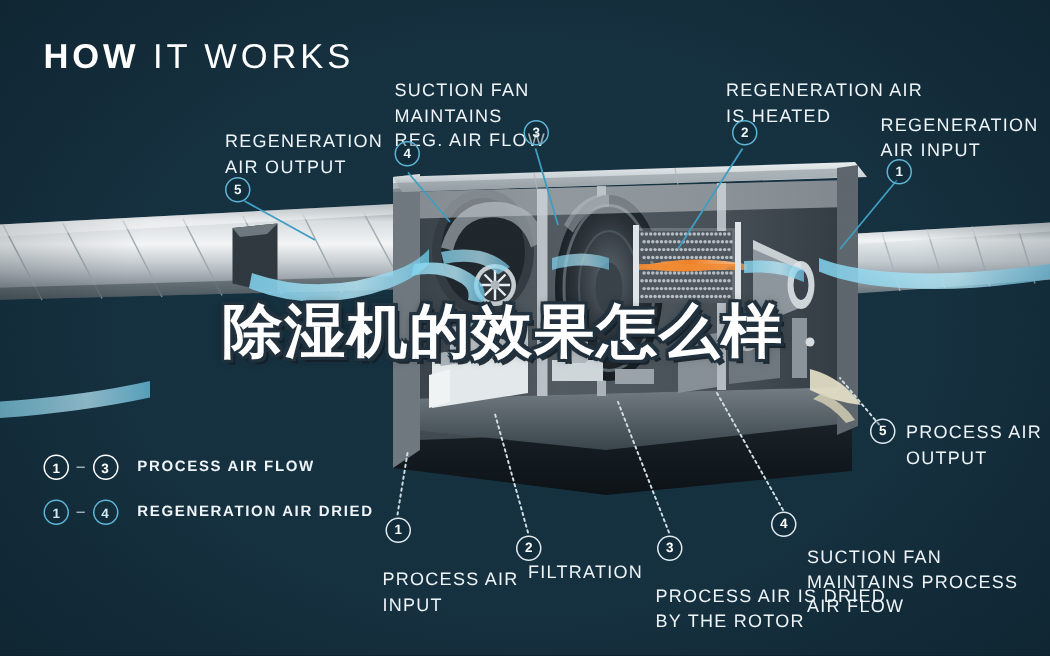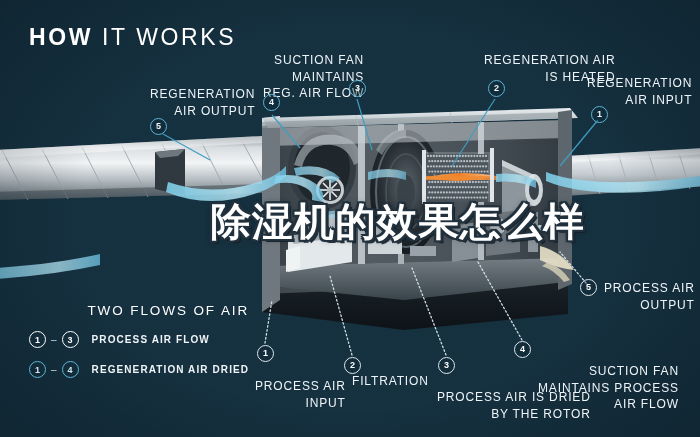--- a/index.html
+++ b/index.html
@@ -5,21 +5,20 @@
   html,body{margin:0;padding:0;background:#0b1c27;}
   *{box-sizing:border-box;}
   #stage{
     position:relative;width:700px;height:437px;overflow:hidden;
     font-family:"Liberation Sans","DejaVu Sans",sans-serif;
     background:
       radial-gradient(ellipse 520px 320px at 62% 52%, #25465c 0%, #1d384b 38%, #162c3c 68%, #112531 100%),
       linear-gradient(160deg,#0c2331 0%,#163245 45%,#1a3purple 100%);
     background-color:#15303f;
     color:#fff;
-    text-align:right;
   }
   
   #vignette{position:absolute;inset:0;pointer-events:none;
     background:radial-gradient(ellipse 600px 420px at 50% 50%, rgba(0,0,0,0) 45%, rgba(4,16,24,.55) 100%);}
   .noise{position:absolute;inset:0;opacity:.05;pointer-events:none;
     background-image:repeating-linear-gradient(0deg,rgba(255,255,255,.12) 0 1px,transparent 1px 2px);}
 
   
   #title{position:absolute;left:29px;top:26px;font-size:23px;letter-spacing:2.6px;
     line-height:1;white-space:nowrap;}
@@ -500,21 +499,20 @@
   <div class="badge cy" style="left:488px;top:80px;">2</div>
   <div class="badge cy" style="left:591px;top:106px;">1</div>
 
   <div class="badge wh" style="left:257px;top:345px;">1</div>
   <div class="badge wh" style="left:344px;top:357px;">2</div>
   <div class="badge wh" style="left:438px;top:357px;">3</div>
   <div class="badge wh" style="left:514px;top:341px;">4</div>
   <div class="badge wh" style="left:580px;top:279px;">5</div>
 
   <div id="legend">
-    <h2>TWO FLOWS OF AIR</h2>
 
     <div class="lrow">
       <span class="lcirc w">1</span>
       <span class="dash">–</span>
       <span class="lcirc w">3</span>
       <span class="ltxt">PROCESS AIR FLOW</span>
     </div>
 
     <div class="lrow">
       <span class="lcirc c">1</span>

